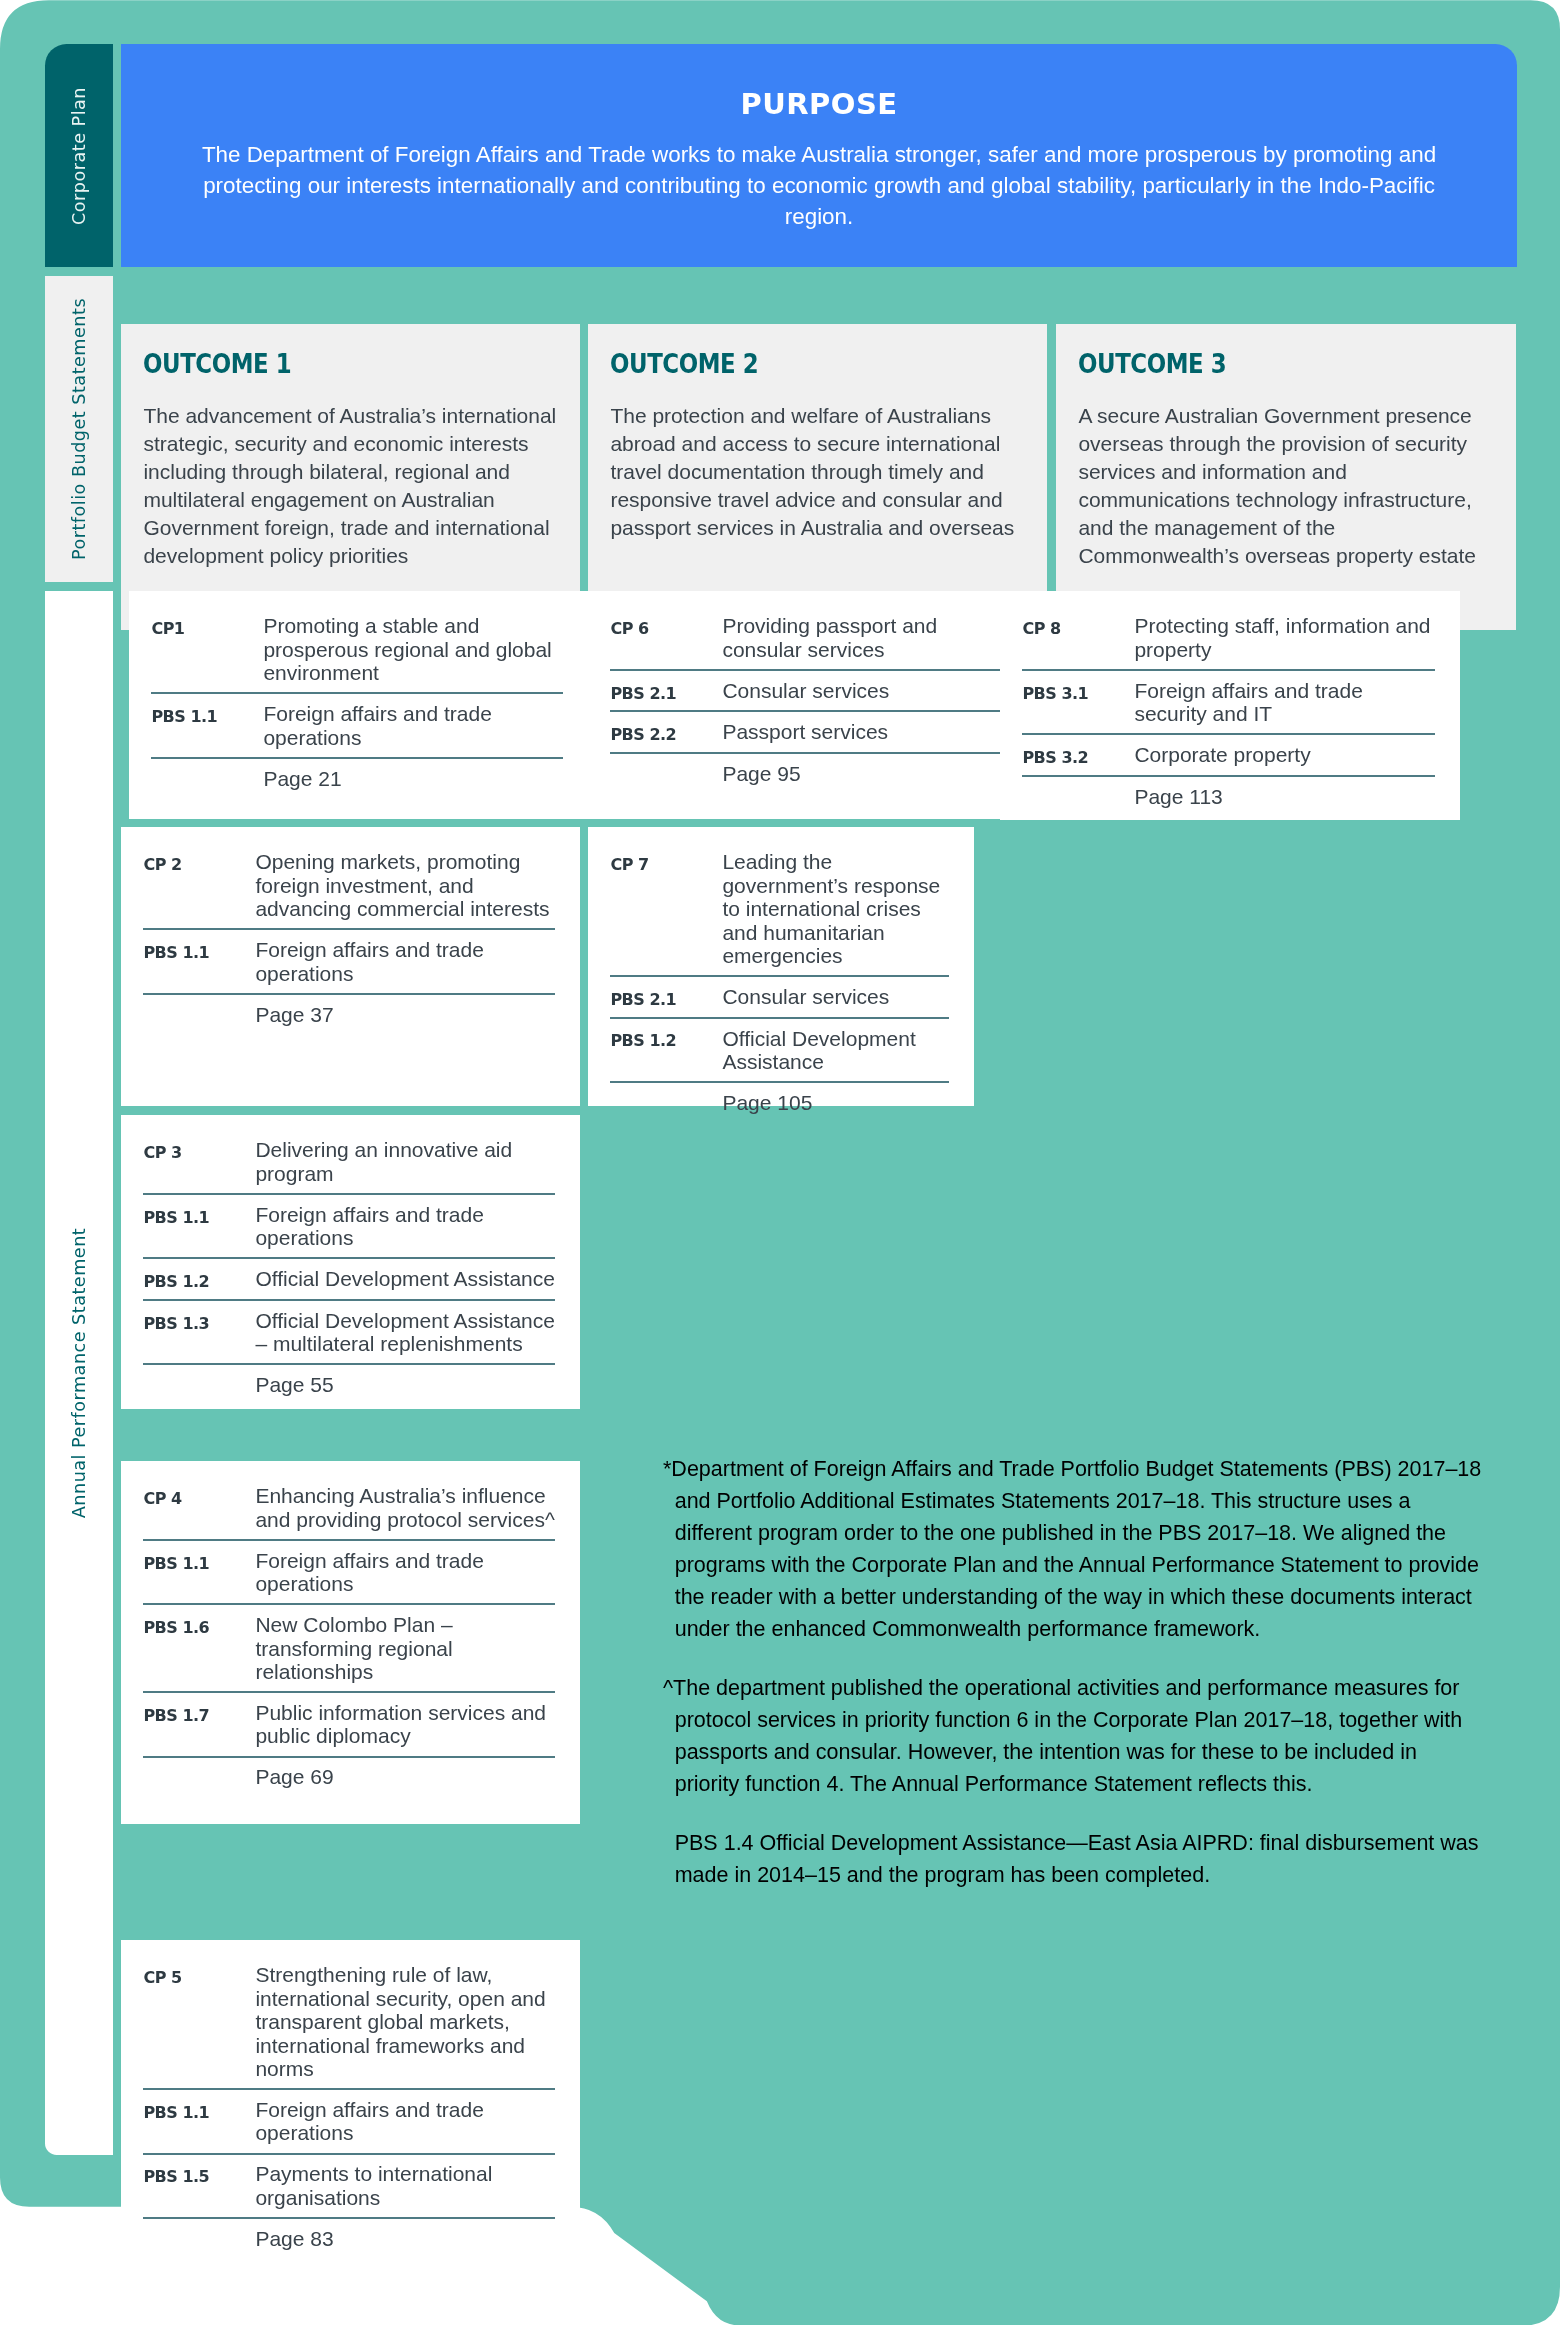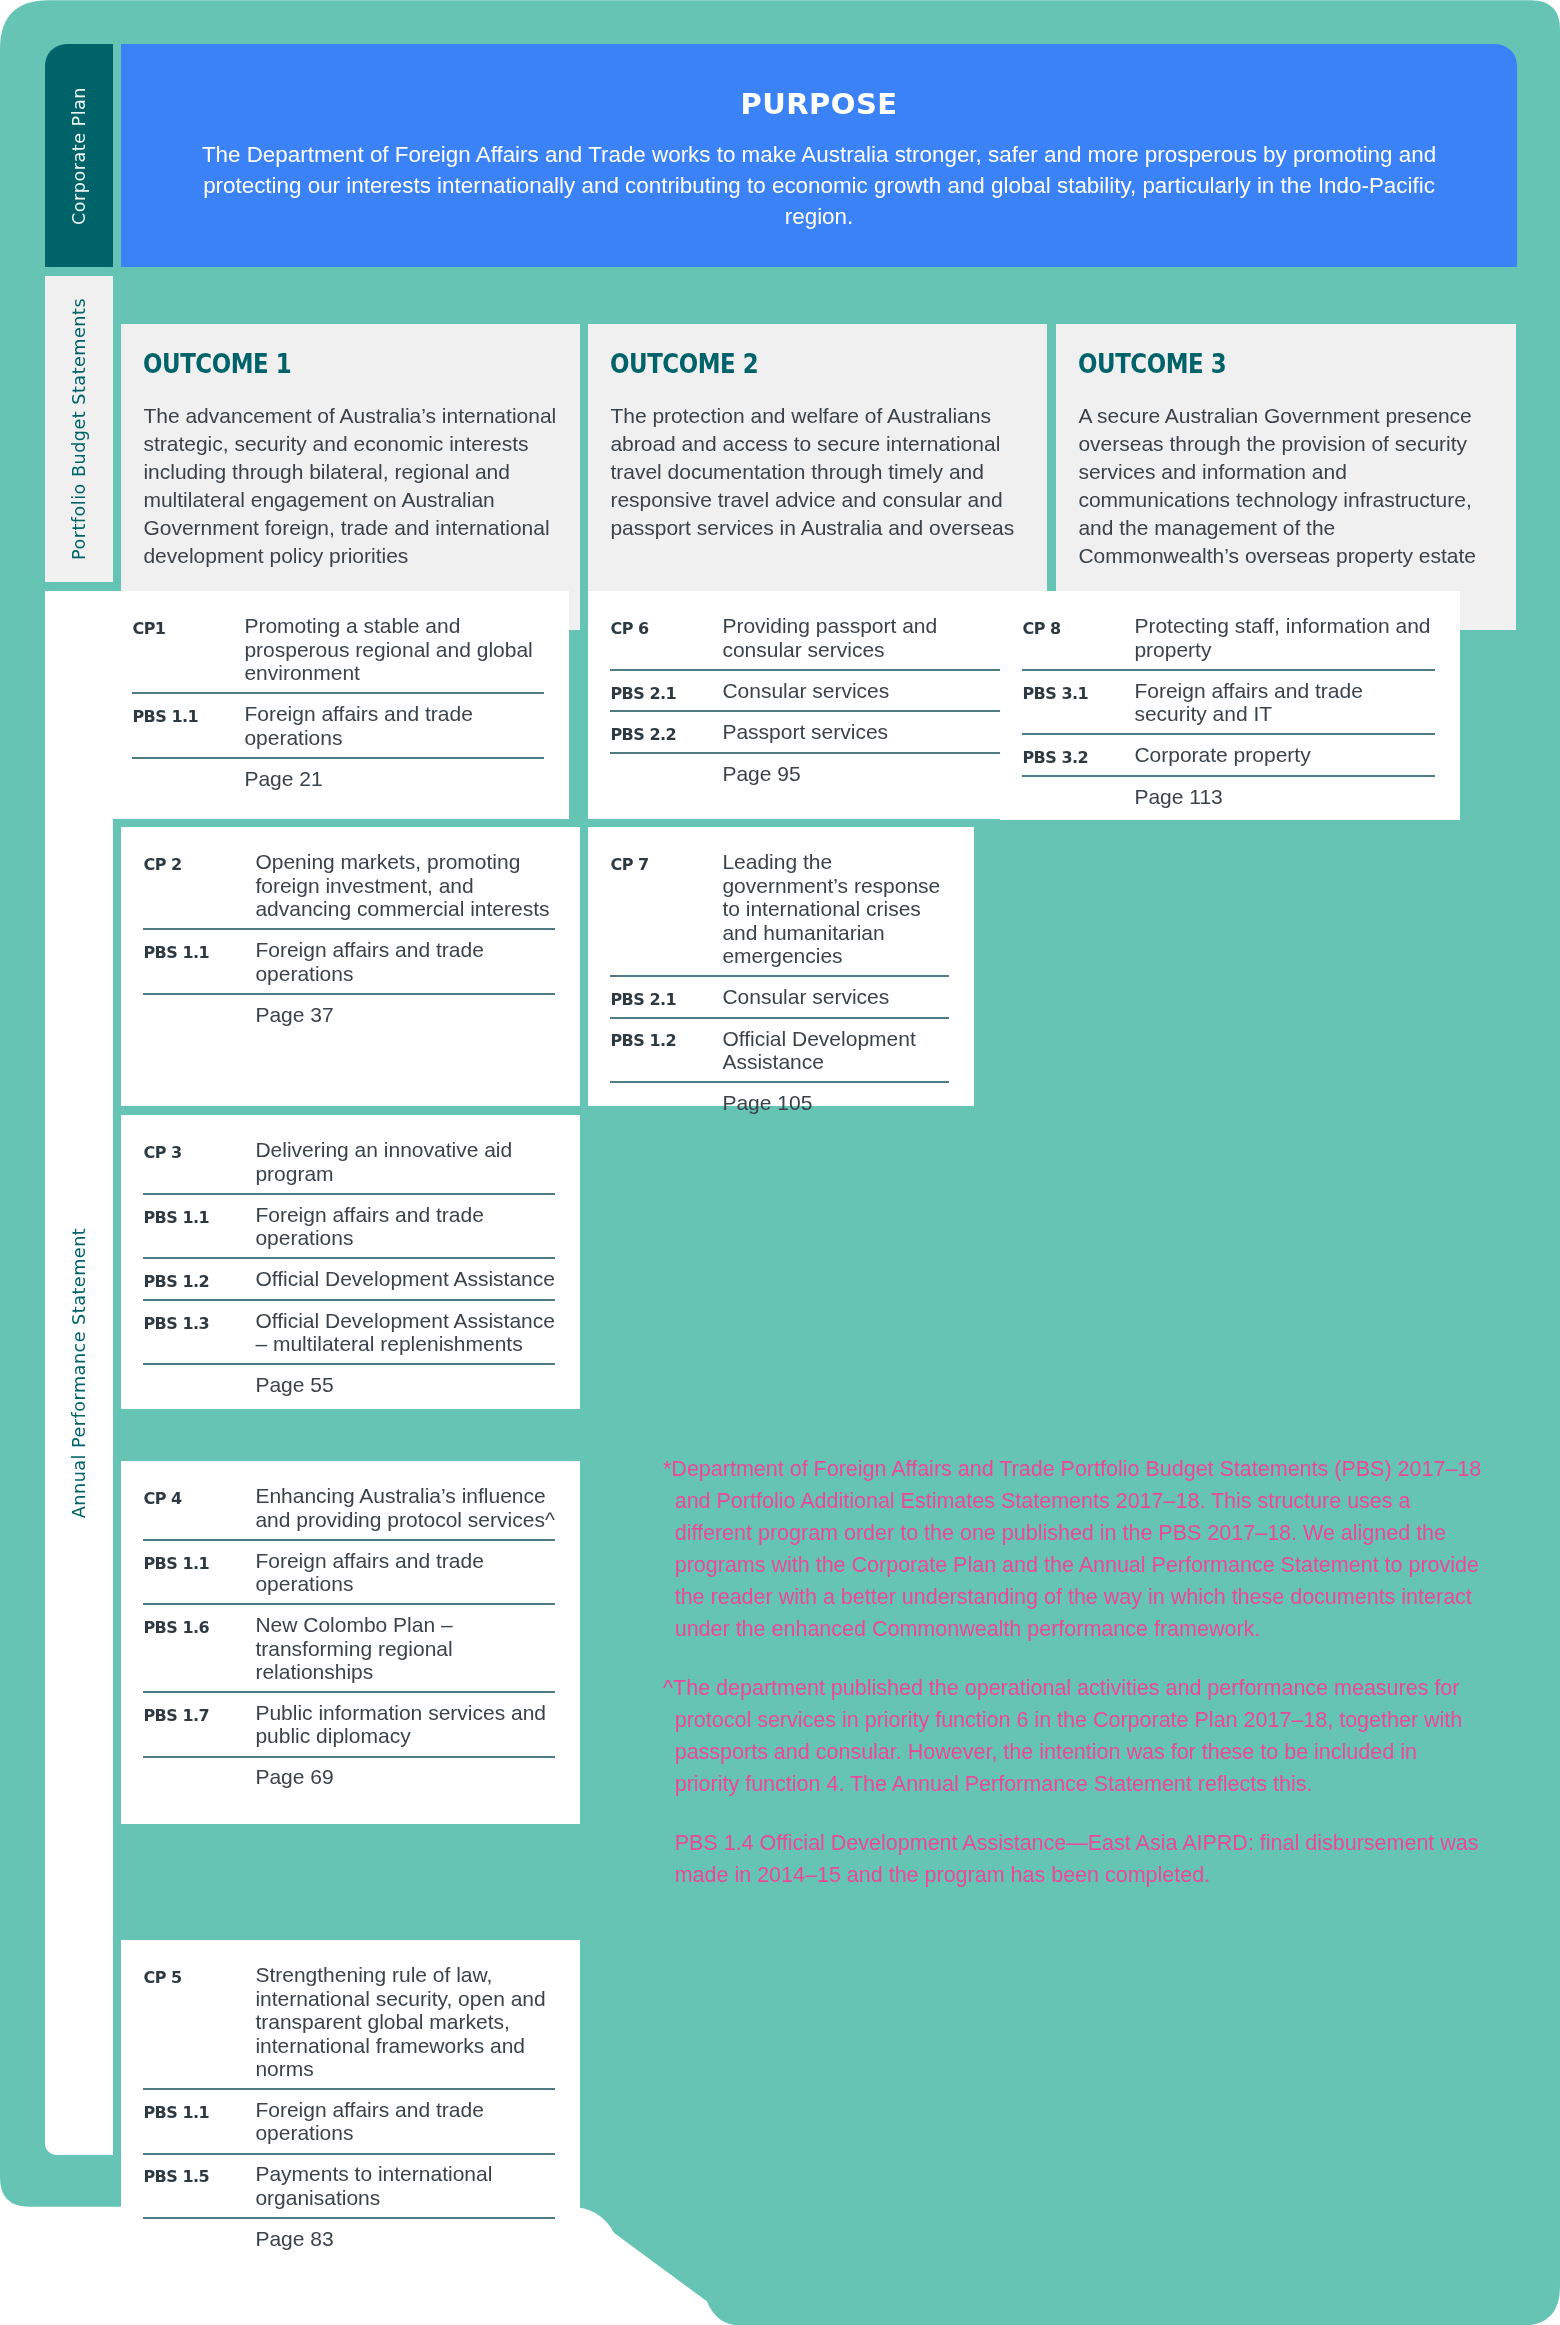--- a/index.html
+++ b/index.html
@@ -35,21 +35,21 @@
   .outcome h2 { font-family: "DejaVu Sans", sans-serif; font-weight: bold; font-size: 26px; color: #00636a; letter-spacing: -0.5px; transform: scaleX(0.88); transform-origin: left; white-space: nowrap; }
   .outcome p { margin-top: 23.4px; font-family: "Liberation Sans", sans-serif; font-size: 21px; line-height: 28px; color: #3a434b; }
 
   .card { position: absolute; background: #ffffff; padding: 19.5px 25px 0 22.4px; }
   .row { display: flex; border-bottom: 2px solid #4f7b84; padding: 3.9px 0 7.8px 0; }
   .row .code { width: 112px; flex-shrink: 0; font-family: "DejaVu Sans", sans-serif; font-weight: bold; font-size: 16px; color: #2e3a42; padding-top: 4.9px; letter-spacing: -0.5px; }
   .row .desc { font-family: "Liberation Sans", sans-serif; font-size: 21px; line-height: 23.4px; color: #3a434b; }
   .row + .row { padding-top: 7.8px; }
   .card .page { padding: 7.8px 0 0 112px; font-family: "Liberation Sans", sans-serif; font-size: 21px; color: #3a434b; }
 
-  #notes { position: absolute; left: 663px; top: 1453px; width: 819px; color: #ec4899; font-family: "Liberation Sans", sans-serif; font-size: 21.5px; line-height: 32px; }
+  #notes { position: absolute; left: 663px; top: 1453px; width: 819px; color: #000000; font-family: "Liberation Sans", sans-serif; font-size: 21.5px; line-height: 32px; }
   #notes .note { padding-left: 11.7px; text-indent: -11.7px; margin-bottom: 27px; }
   #notes .note.plain { padding-left: 11.7px; text-indent: 0; }
 </style>
 </head>
 <body>
 
 <svg id="bg-svg" viewBox="0 0 1600 2385">
   <path d="M 50 0 L 1570 0 Q 1600 0 1600 30 L 1600 2345 Q 1600 2385 1560 2385 L 760 2385 Q 735 2385 725 2360 L 630 2290 Q 615 2263 585 2263 L 30 2263 Q 0 2263 0 2233 L 0 50 Q 0 0 50 0 Z" fill="#66c4b4"></path>
 </svg>
 
@@ -74,21 +74,21 @@
 </div>
 <div class="outcome" style="left:588px; width:459px;">
   <h2>OUTCOME 2</h2>
   <p>The protection and welfare of Australians abroad and access to secure international travel documentation through timely and responsive travel advice and consular and passport services in Australia and overseas</p>
 </div>
 <div class="outcome" style="left:1056px; width:460px;">
   <h2>OUTCOME 3</h2>
   <p>A secure Australian Government presence overseas through the provision of security services and information and communications technology infrastructure, and the management of the Commonwealth’s overseas property estate</p>
 </div>
 
-<div class="card" style="left:110px; top:591px; width:459px; height:228px;">
+<div class="card" style="left:129px; top:591px; width:459px; height:228px;">
     <div class="row">
       <div class="code">CP1</div>
       <div class="desc">Promoting a stable and prosperous regional and global environment</div>
     </div>
     <div class="row">
       <div class="code">PBS 1.1</div>
       <div class="desc">Foreign affairs and trade operations</div>
     </div>
     <div class="page">Page 21</div>
   </div>

